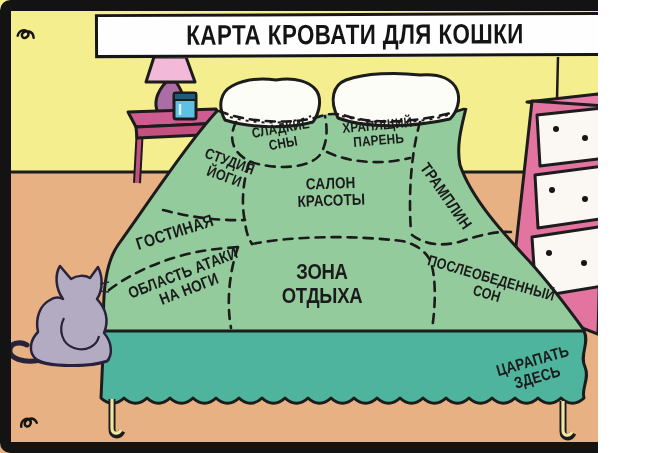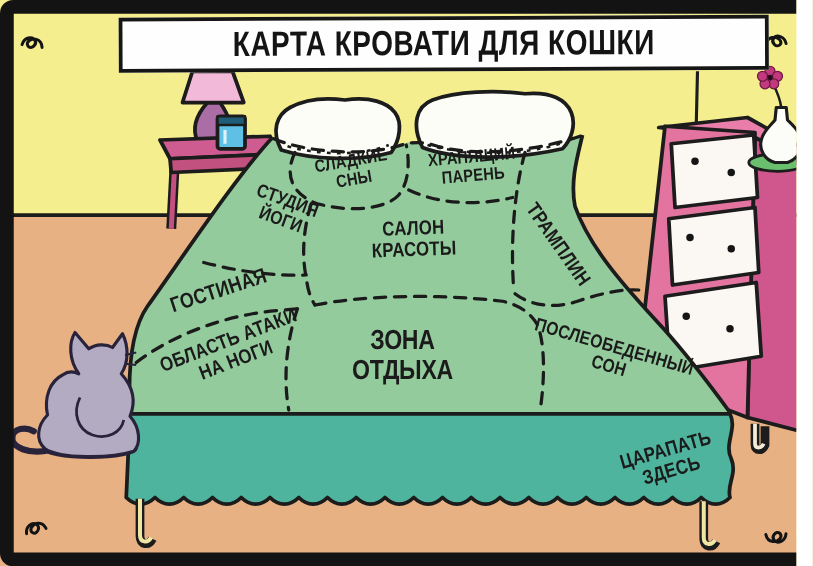--- a/index.html
+++ b/index.html
@@ -1,20 +1,19 @@
 <!DOCTYPE html>
 <html><head>
 <meta charset="utf-8">
 <style>
   html,body{margin:0;padding:0;background:#ffffff;}
   .stage{
     position:relative;width:598px;height:453px;overflow:hidden;
     background:#f4ee8e;
     font-family:"Liberation Sans","DejaVu Sans",sans-serif;
-    padding-left:39px;
   }
   .scene{position:absolute;left:0;top:0;width:650px;height:453px;}
   .banner{
     position:absolute;left:95px;top:13px;width:520px;height:44px;
     background:#fefefe;border:3px solid #161616;box-sizing:border-box;
     display:flex;align-items:center;justify-content:center;
     transform:rotate(-0.25deg);z-index:3;
   }
   .banner-title{
     font-weight:bold;font-size:28px;color:#141414;letter-spacing:.5px;

